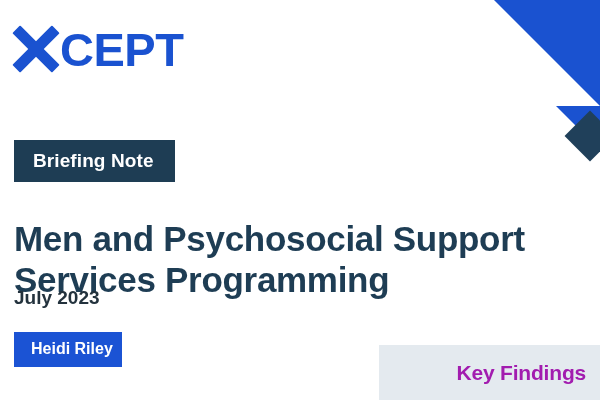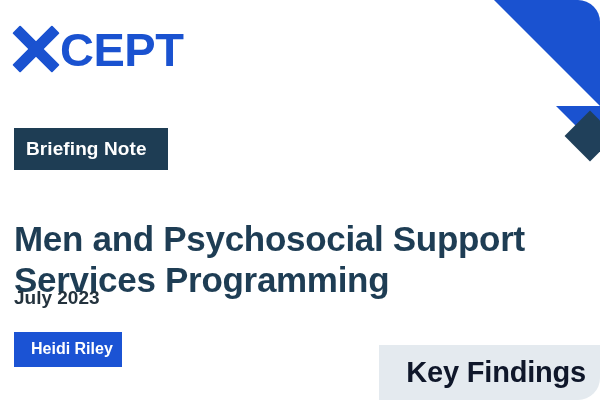--- a/index.html
+++ b/index.html
@@ -7,21 +7,20 @@
     padding: 0;
     background: #ffffff;
   }
   #page {
     position: relative;
     width: 600px;
     height: 400px;
     background: #ffffff;
     overflow: hidden;
     font-family: "Liberation Sans", sans-serif;
-    border-radius: 22px;
   }
 
   
   .deco-triangle {
     position: absolute;
     top: 0;
     left: 494px;
     width: 106px;
     height: 106px;
     background: #1a52d0;
@@ -90,27 +89,27 @@
     color: #1a52d0;
     font-size: 10.5px;
     font-weight: bold;
     letter-spacing: 1.15px;
     line-height: 1.32;
   }
 
   
   .badge-briefing {
     position: absolute;
-    top: 128px;
+    top: 140px;
     left: 14px;
     background: #1e3d54;
     color: #ffffff;
     font-size: 19px;
     font-weight: bold;
-    padding: 11px 21px 12px 12px;
+    padding: 11px 21px 12px 19px;
     letter-spacing: 0.1px;
     line-height: 1;
   }
 
   
   .doc-title {
     position: absolute;
     top: 196px;
     left: 14px;
     width: 580px;
@@ -152,22 +151,22 @@
     left: 379px;
     top: 345px;
     width: 221px;
     height: 55px;
     background: #e4eaef;
     display: flex;
     align-items: center;
     justify-content: flex-end;
   }
   .key-findings-label {
-    color: #0f172a;
-    font-size: 29px;
+    color: #a21caf;
+    font-size: 21px;
     font-weight: bold;
     letter-spacing: -0.2px;
     line-height: 1;
     padding-right: 14px;
   }
 </style>
 </head>
 <body>
 
 <div id="page">

